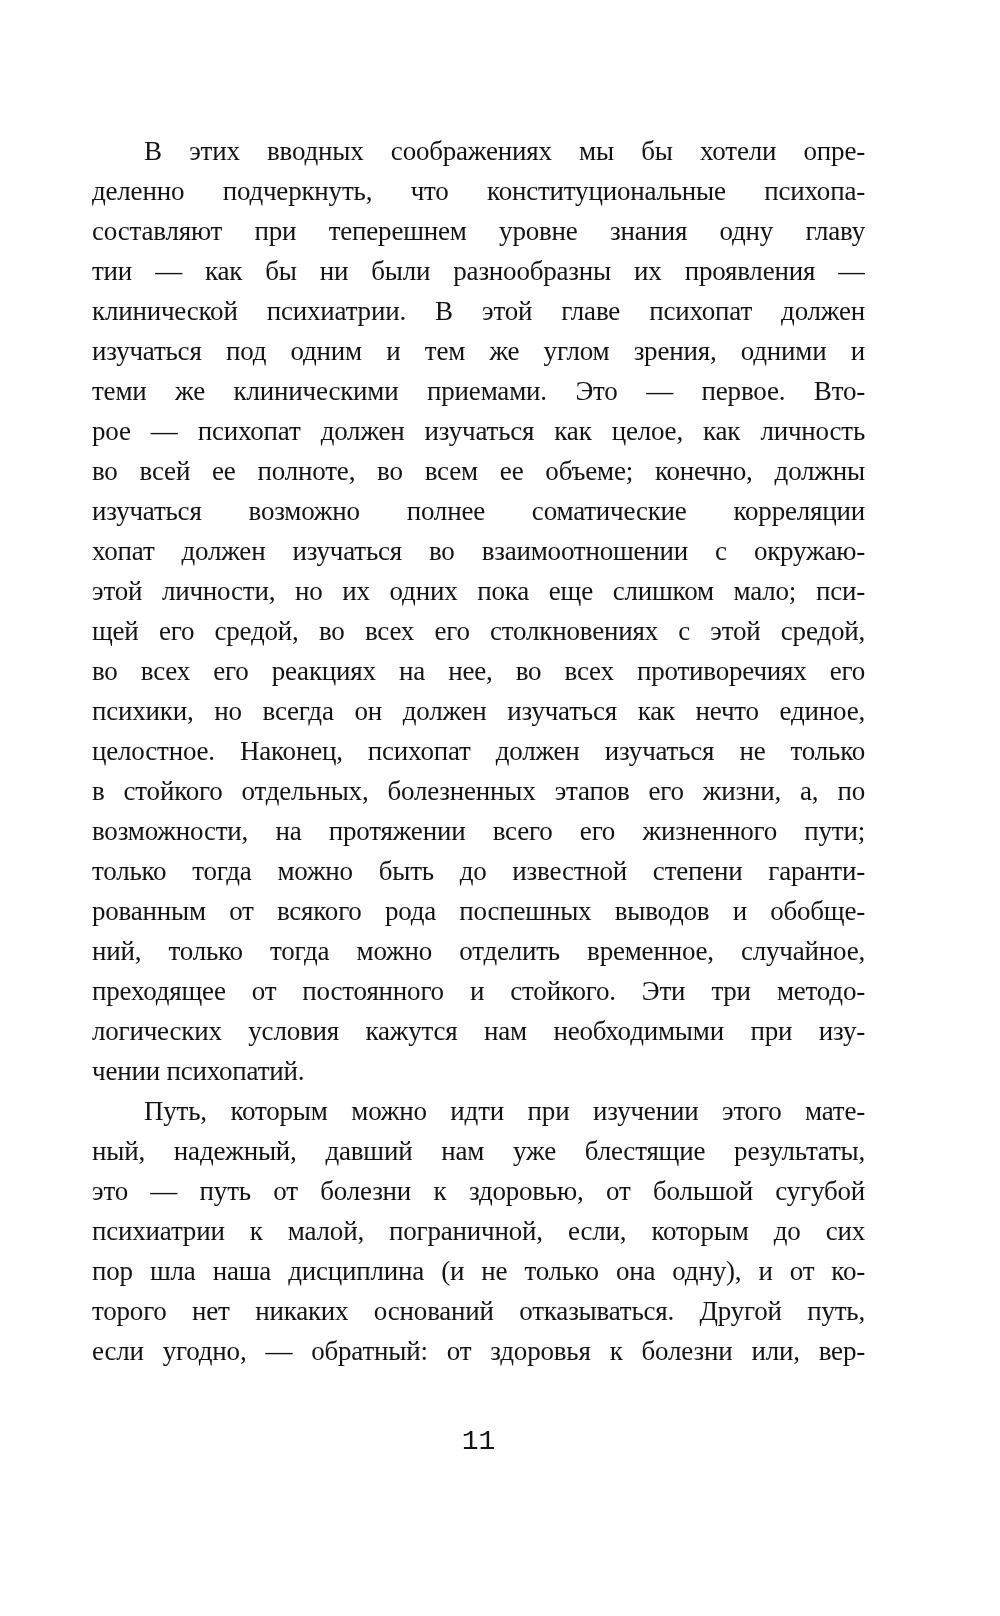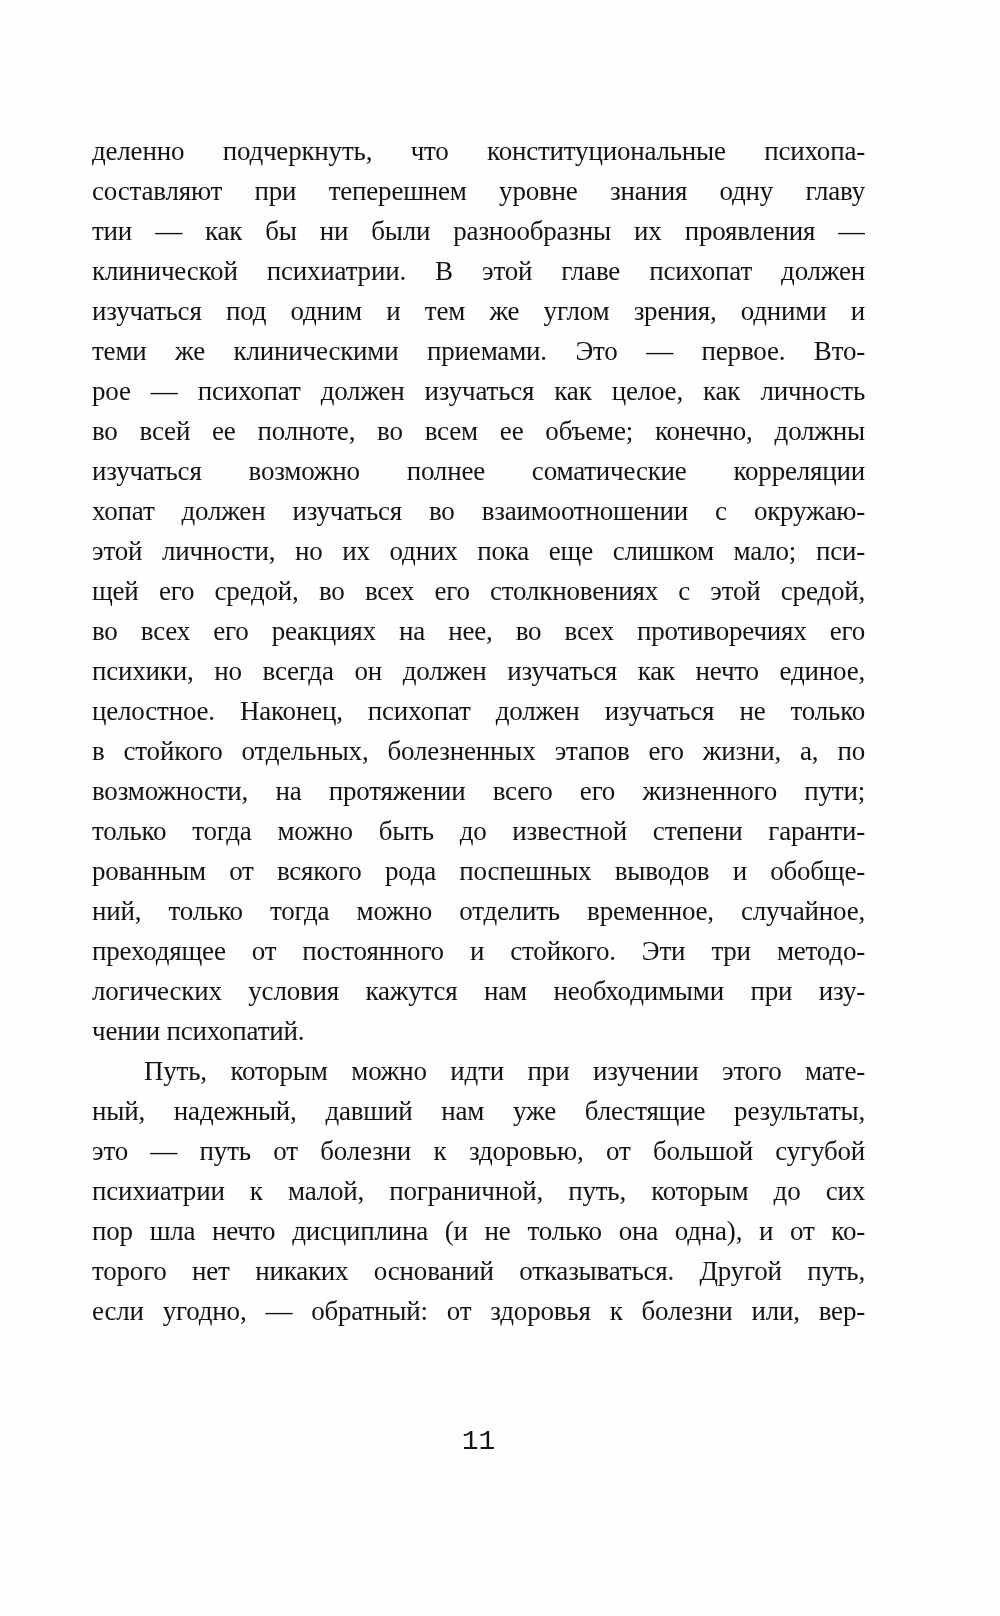--- a/index.html
+++ b/index.html
@@ -56,20 +56,21 @@
     line-height: 34px;
     color: #131313;
   }
 </style>
 </head>
 <body style="background: rgb(254, 254, 254);">
 
 <main id="book-page">
   <section id="text-block" style="color: rgb(19, 19, 19);">
       <div class="paragraph">
+        <div class="line indent">В этих вводных соображениях мы бы хотели опре-</div>
         <div class="line">деленно подчеркнуть, что конституциональные психопа-</div>
         <div class="line">составляют при теперешнем уровне знания одну главу</div>
         <div class="line">тии — как бы ни были разнообразны их проявления —</div>
         <div class="line">клинической психиатрии. В этой главе психопат должен</div>
         <div class="line">изучаться под одним и тем же углом зрения, одними и</div>
         <div class="line">теми же клиническими приемами. Это — первое. Вто-</div>
         <div class="line">рое — психопат должен изучаться как целое, как личность</div>
         <div class="line">во всей ее полноте, во всем ее объеме; конечно, должны</div>
         <div class="line">изучаться возможно полнее соматические корреляции</div>
         <div class="line">хопат должен изучаться во взаимоотношении с окружаю-</div>
@@ -84,20 +85,20 @@
         <div class="line">рованным от всякого рода поспешных выводов и обобще-</div>
         <div class="line">ний, только тогда можно отделить временное, случайное,</div>
         <div class="line">преходящее от постоянного и стойкого. Эти три методо-</div>
         <div class="line">логических условия кажутся нам необходимыми при изу-</div>
         <div class="line no-justify">чении психопатий.</div>
       </div>
       <div class="paragraph">
         <div class="line indent">Путь, которым можно идти при изучении этого мате-</div>
         <div class="line">ный, надежный, давший нам уже блестящие результаты,</div>
         <div class="line">это — путь от болезни к здоровью, от большой сугубой</div>
-        <div class="line">психиатрии к малой, пограничной, путь, которым до сих</div>
-        <div class="line">пор шла нечто дисциплина (и не только она одна), и от ко-</div>
+        <div class="line">психиатрии к малой, пограничной, если, которым до сих</div>
+        <div class="line">пор шла наша дисциплина (и не только она одну), и от ко-</div>
         <div class="line">торого нет никаких оснований отказываться. Другой путь,</div>
         <div class="line">если угодно, — обратный: от здоровья к болезни или, вер-</div>
       </div>
     </section>
   <div id="page-number" style="color: rgb(19, 19, 19); font-family: Liberation Mono, monospace;">11</div>
 </main>
 
 </body></html>

